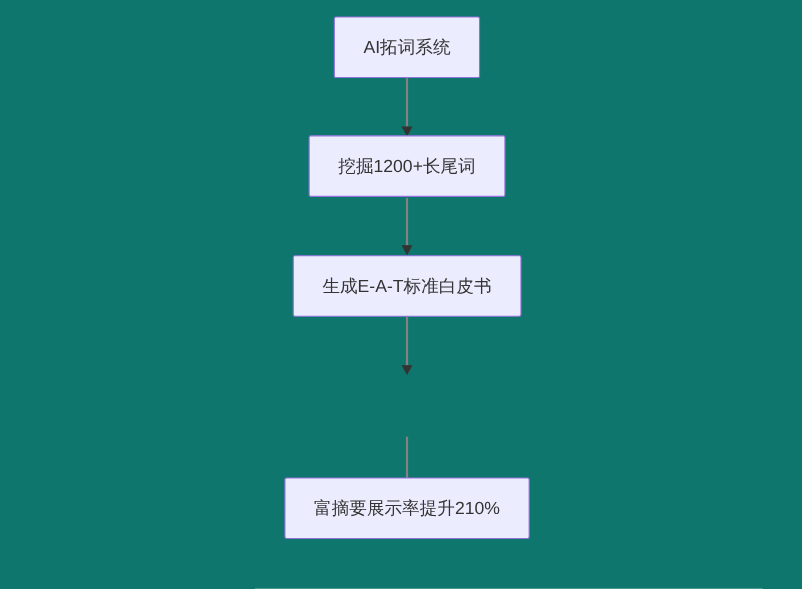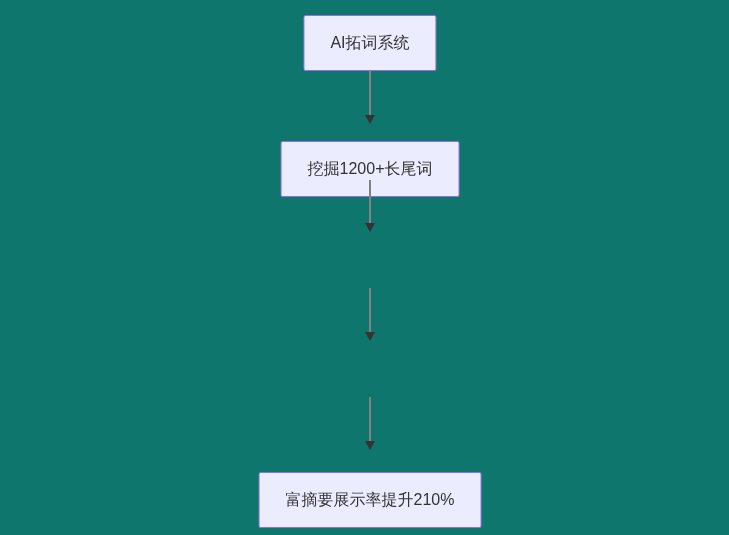--- a/index.html
+++ b/index.html
@@ -58,34 +58,35 @@
 
 <div class="canvas">
 
   <div class="node" style="top:15px">AI拓词系统</div>
 
   <div class="edge" style="top:71px;height:53px">
     <div class="edge-line"></div>
     <div class="edge-head"></div>
   </div>
 
-  <div class="node" style="top:141px">挖掘1200+长尾词</div>
+  <div class="node" style="top:123px">挖掘1200+长尾词</div>
 
   <div class="edge" style="top:180px;height:52px">
     <div class="edge-line"></div>
     <div class="edge-head"></div>
   </div>
 
+  <div class="node" style="top:232px">生成E-A-T标准白皮书</div>
 
   <div class="edge" style="top:288px;height:53px">
     <div class="edge-line"></div>
     <div class="edge-head"></div>
   </div>
 
 
   <div class="edge" style="top:397px;height:53px">
     <div class="edge-line"></div>
     <div class="edge-head"></div>
   </div>
 
-  <div class="node" style="top:472px">富摘要展示率提升210%</div>
+  <div class="node" style="top:434px">富摘要展示率提升210%</div>
 
 </div>
 
 </body></html>

